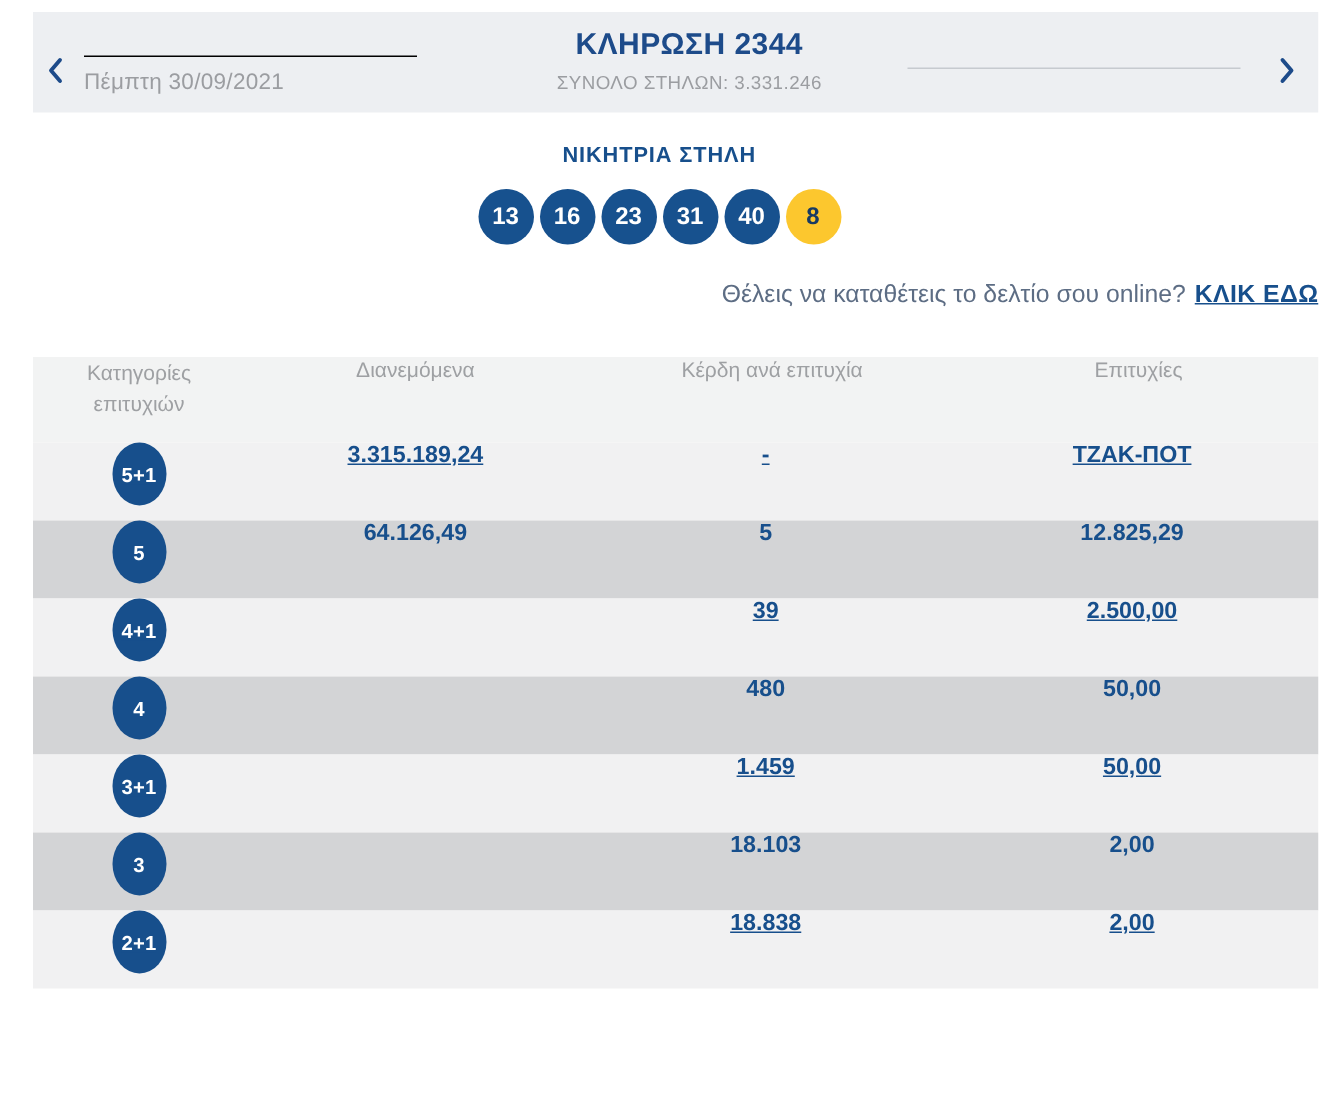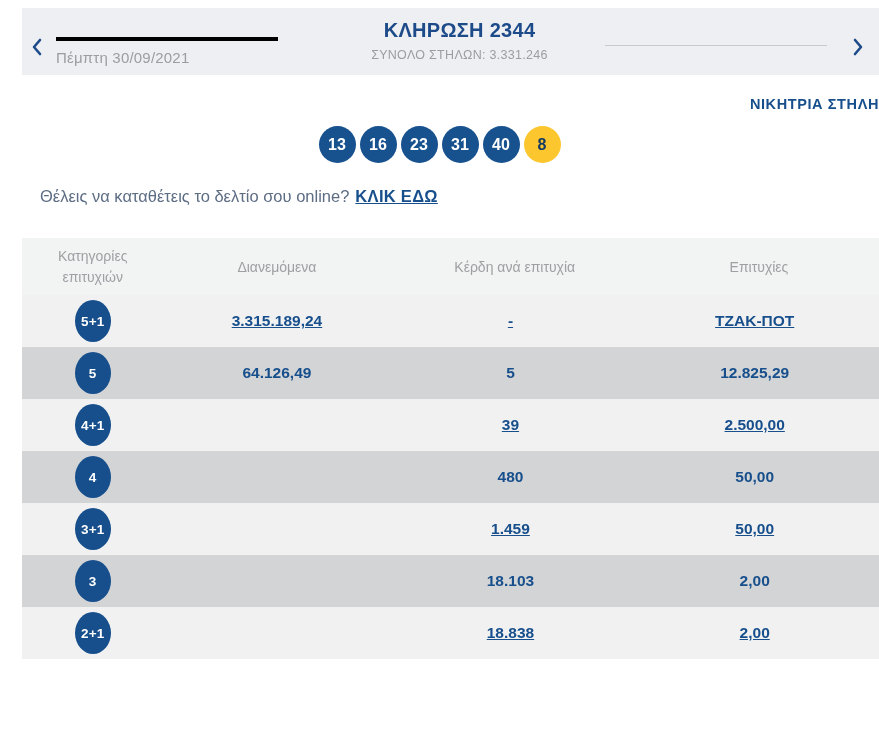--- a/index.html
+++ b/index.html
@@ -10,49 +10,49 @@
   .draw-bar { position:absolute; left:22px; right:0; top:8px; height:67px;
     background:#edeff2; }
   .nav-btn { position:absolute; top:26px; width:26px; height:26px; border:none;
     background:transparent; cursor:pointer; display:flex; align-items:center;
     justify-content:center; padding:0; }
   .nav-btn.prev { left:2px; }
   .nav-btn.next { right:8px; }
   .nav-btn svg { display:block; }
 
   .date-group { position:absolute; left:34px; top:29px; width:222px;
-    border-top:4px solid #000000; padding-top:8px; }
+    border-top:1px solid #000000; padding-top:8px; }
   .date-text { color:#9b9da1; font-size:15px; letter-spacing:0.2px; }
 
   .draw-center { position:absolute; left:18px; right:0; top:11px; text-align:center; }
   .draw-title { color:#1d4b8a; font-size:20px; font-weight:bold; letter-spacing:0.3px; }
   .draw-subtitle { color:#9b9da1; font-size:12.5px; margin-top:6px; letter-spacing:0.3px; }
 
   .right-line { position:absolute; right:52px; top:37px; width:222px; height:0;
     border-top:1px solid #c6cacf; }
 
   
-  .winning-heading { position:absolute; top:96px; left:0; right:0; text-align:right;
+  .winning-heading { position:absolute; top:96px; left:0; right:0; text-align:center;
     color:#174f8c; font-size:14.5px; font-weight:bold; letter-spacing:0.6px; }
   .balls { position:absolute; top:126px; left:0; right:0; display:flex;
     justify-content:center; gap:4px; }
   .ball { width:37px; height:37px; border-radius:50%; display:flex; align-items:center;
     justify-content:center; font-size:16px; font-weight:bold; }
   .ball.blue { background:#17518e; color:#ffffff;text-align:center; }
   .ball.yellow { background:#fcc72e; color:#173a63; }
 
   
-  .cta { position:absolute; top:187px; left:0; right:0; text-align:left;
-    color:#5d6d84; font-size:16.5px;margin-left:40px; }
+  .cta { position:absolute; top:187px; left:0; right:0; text-align:right;
+    color:#5d6d84; font-size:16.5px; }
   .cta a { color:#174f8c; font-weight:bold; text-decoration:underline;
     margin-left:6px; letter-spacing:0.3px; }
 
   
   .results { position:absolute; top:238px; left:22px; right:0; }
-  .trow { display:flex; align-items:center; }
+  .trow { display:flex; align-items:flex-start; }
   .thead { height:57px; background:#f2f3f3; color:#9ea0a3; font-size:14px; }
   .cell { text-align:center; display:flex; align-items:center; justify-content:center; }
   .c1 { width:16.5%; }
   .c2 { width:26.5%; }
   .c3 { width:28%; }
   .c4 { width:29%; }
   .thead .c1 span { display:inline-block; max-width:92px; line-height:1.5; }
   .drow { height:52px; font-size:15.5px; font-weight:bold; color:#174f8c; }
   .drow.odd  { background:#f1f1f2;text-decoration:underline; }
   .drow.even { background:#d3d4d6; }

